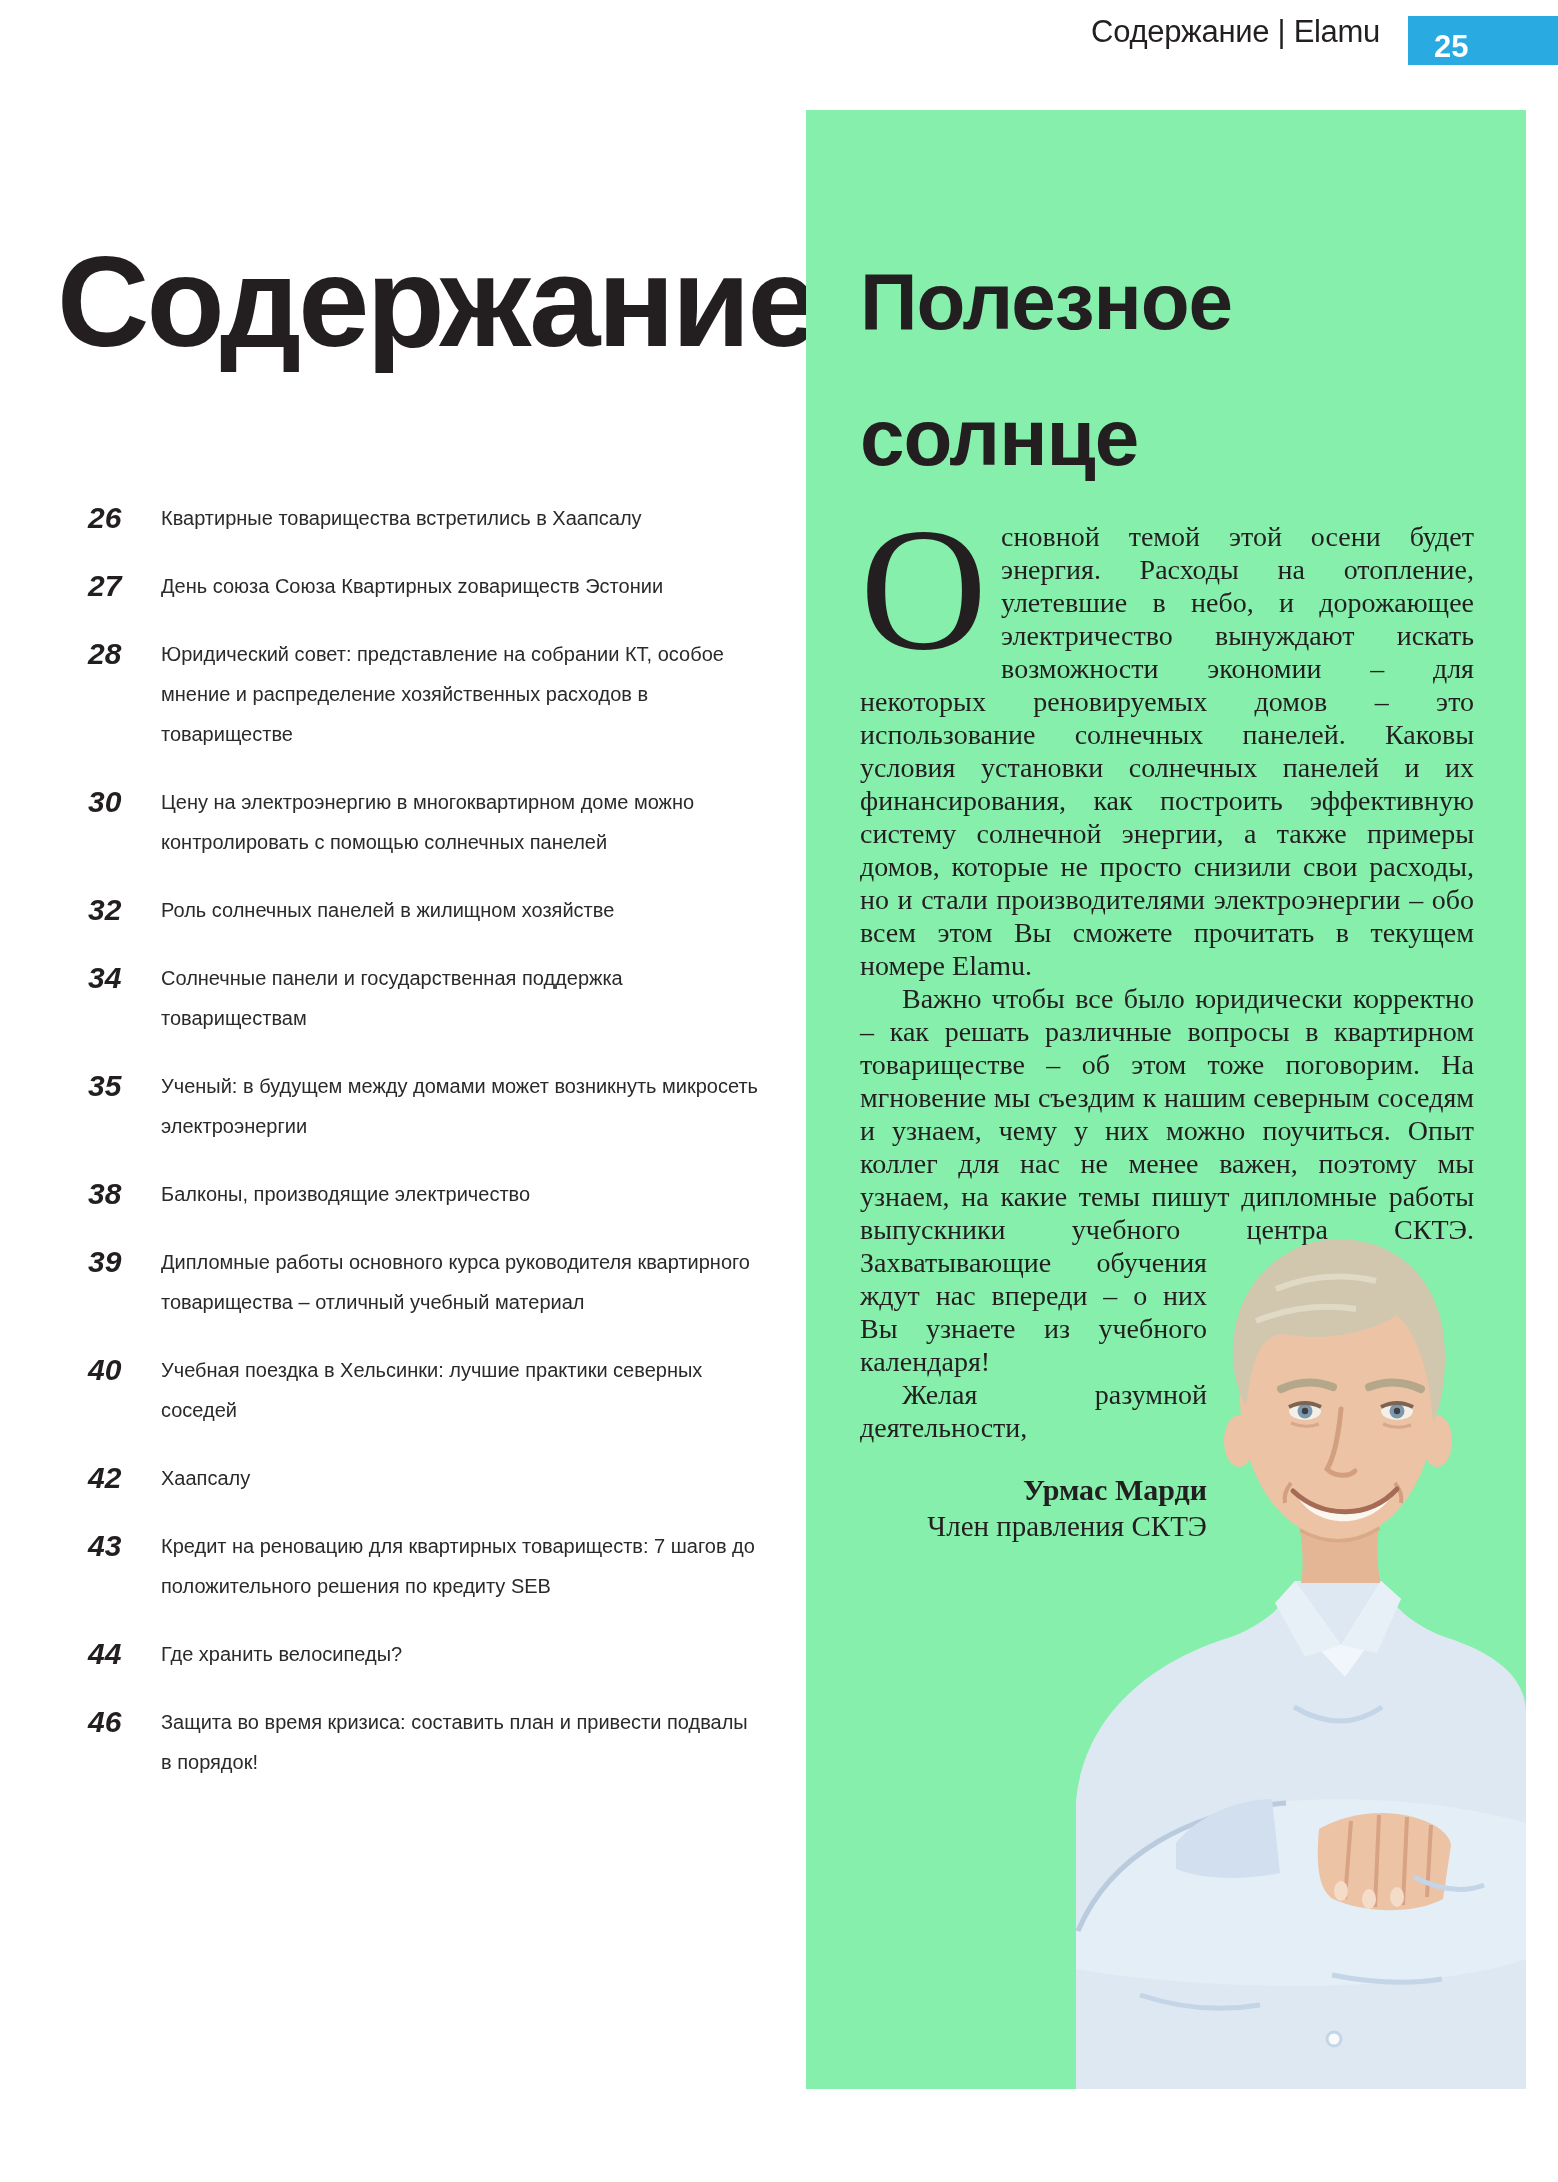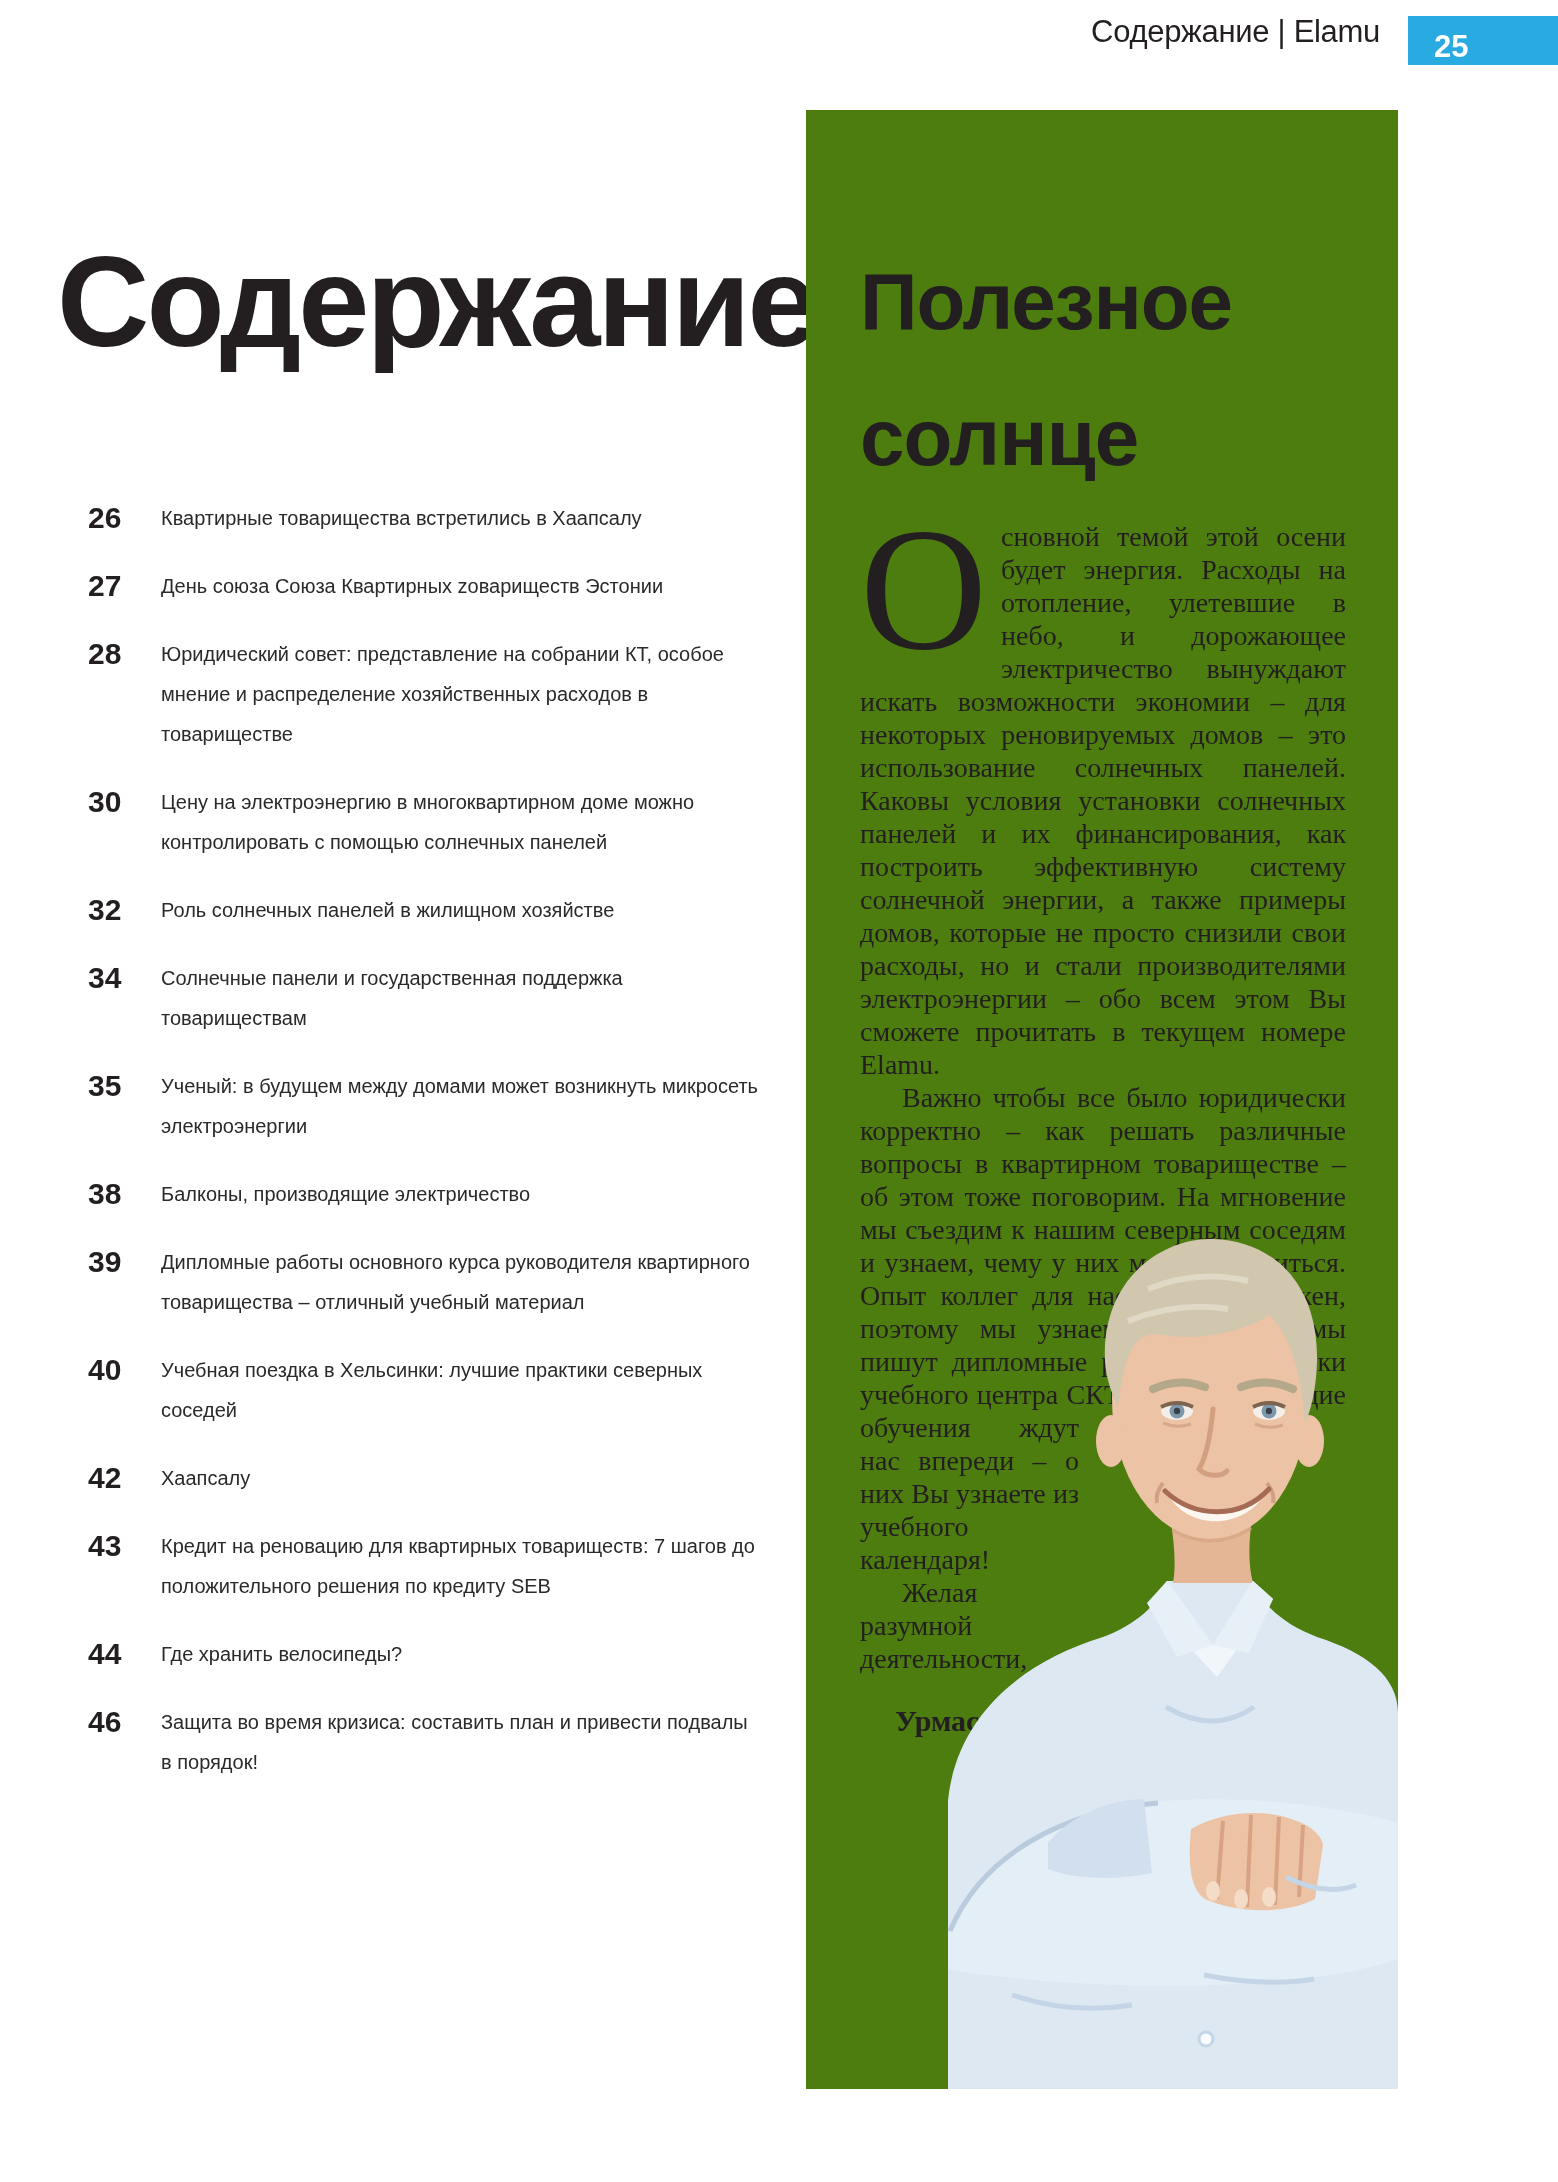--- a/index.html
+++ b/index.html
@@ -11,26 +11,26 @@
          font-size:31px;font-weight:400;letter-spacing:-0.3px;color:#231f20;}
   .pagebox{position:absolute;left:1408px;top:16px;width:150px;height:49px;background:#29abe2;
            display:flex;align-items:flex-end;}
   .pagebox span{color:#ffffff;font-size:31px;font-weight:700;padding-left:26px;}
 
   
   .toc-title{position:absolute;left:57px;top:238px;margin:0;font-size:128px;font-weight:700;
              letter-spacing:-3px;line-height:1;color:#231f20;}
   .toc-list{position:absolute;left:88px;top:498px;width:672px;}
   .toc-row{display:flex;margin-bottom:28px;}
-  .toc-num{flex:0 0 73px;font-size:30px;font-weight:700;line-height:40px;color:#231f20;}
+  .toc-num{flex:0 0 73px;font-size:30px;font-weight:700;line-height:40px;color:#231f20;font-style:italic;}
   .toc-text{flex:1;font-size:20px;line-height:40px;color:#2b2a29;}
 
   
-  .panel{position:absolute;left:806px;top:110px;width:592px;height:1979px;
-         background:#4d7c0f;overflow:hidden;}
+  .panel{position:absolute;left:806px;top:110px;width:720px;height:1979px;
+         background:#86efac;overflow:hidden;}
   .panel-inner{position:relative;padding:0 52px 0 54px;}
   .panel-title{margin:124px 0 14px 0;font-size:80px;font-weight:700;line-height:1.7;
                letter-spacing:-1px;color:#231f20;}
   .panel-title span{display:block;}
   .article{font-family:"Liberation Serif",serif;font-size:28px;line-height:33px;
            text-align:justify;color:#231f20;}
   .article p{margin:0;}
   .indent{text-indent:42px;}
   .dropcap{float:left;font-family:"Liberation Serif",serif;font-size:176px;line-height:125px;
            height:128px;margin:6px 14px 0 0;color:#231f20;}

